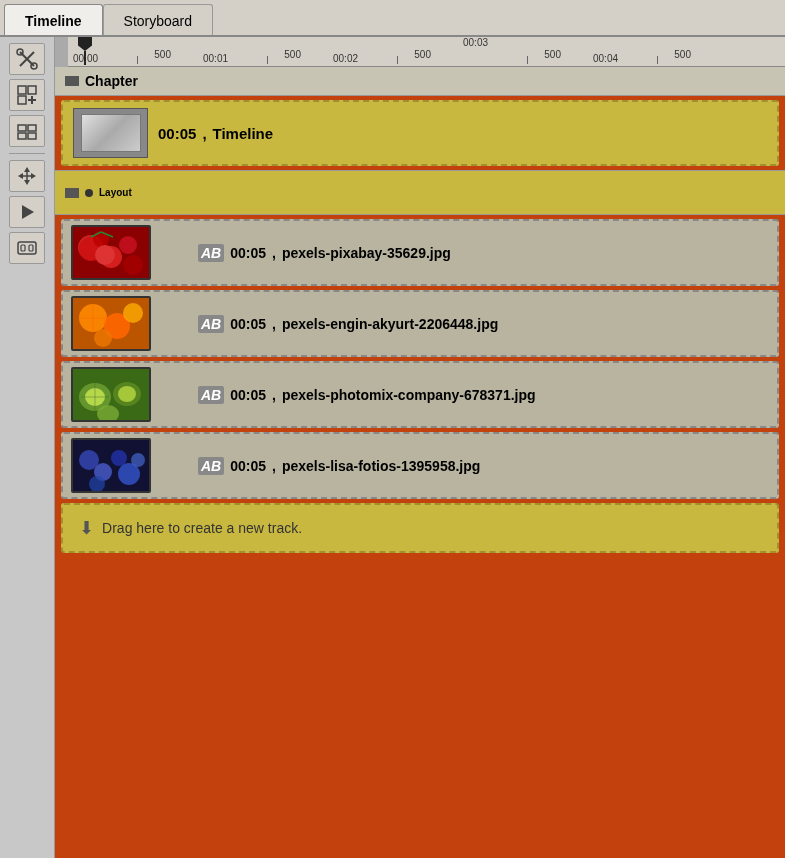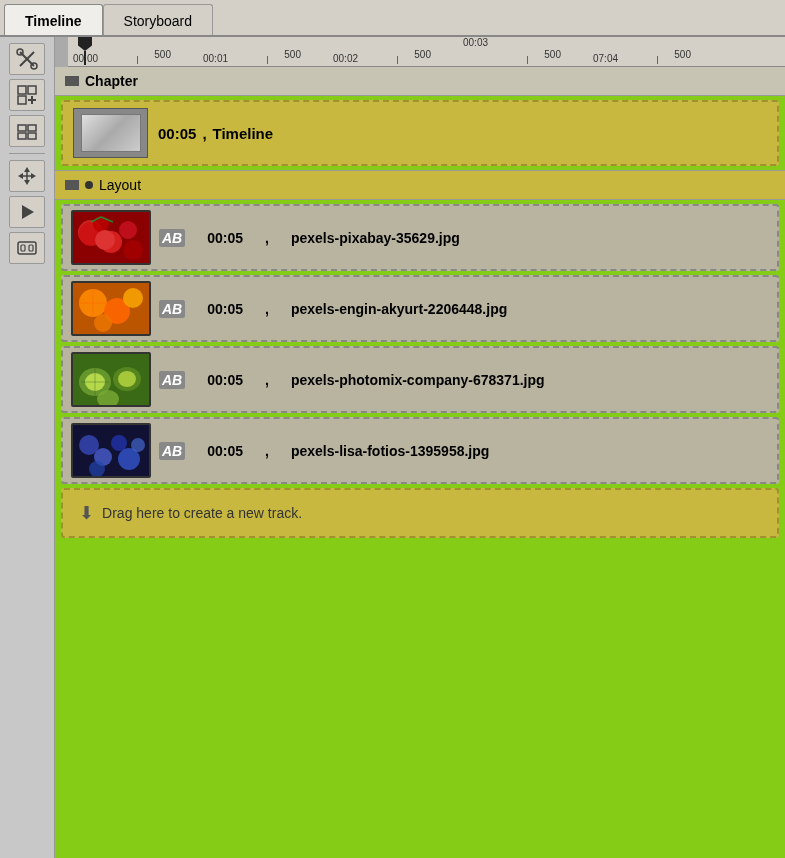--- a/index.html
+++ b/index.html
@@ -132,21 +132,21 @@
       width: 2px;
       background: #222;
       flex: 1;
     }
 
     
     .track-content {
       flex: 1;
       overflow-y: auto;
       overflow-x: hidden;
-      background: #84cc16;
+      background: #c2410c;
     }
 
     
     .chapter-header {
       background: #c8c4b4;
       border-bottom: 1px solid #999;
       padding: 6px 10px;
       display: flex;
       align-items: center;
       gap: 6px;
@@ -210,26 +210,26 @@
       padding: 1px 3px;
       border-radius: 2px;
       font-style: italic;
     }
 
     
     .layout-header {
       background: #c8b840;
       border-bottom: 1px solid #999;
       border-top: 1px solid #999;
-      padding: 6px 10px;
+      padding: 16px 10px;
       display: flex;
       align-items: center;
       gap: 6px;
-      font-size: 14px;
-      font-weight: normal;
+      font-size: 10px;
+      font-weight: bold;
     }
 
     .layout-dot {
       width: 8px;
       height: 8px;
       background: #333;
       border-radius: 50%;
       display: inline-block;
     }
 
@@ -275,24 +275,25 @@
       position: absolute;
       width: 20px; height: 20px;
       background: #dd3333;
       border-radius: 50%;
       top: 18px; left: 22px;
     }
 
     .media-info {
       display: flex;
       align-items: center;
-      gap: 22px;
+      gap: 6px;
       font-size: 14px;
       font-weight: bold;
       color: #000;
+      margin-left: 39px;
     }
 
     
     .drag-zone {
       margin: 4px 6px;
       border: 2px dashed #a09030;
       background: #c8b840;
       border-radius: 3px;
       padding: 12px 16px;
       display: flex;
@@ -420,21 +421,21 @@
             <span class="ruler-label">00:02</span>
             <div style="position:absolute; right:50%; bottom:0; height:8px; width:1px; background:#666;"></div>
             <span class="ruler-label" style="position:absolute; right:32px; bottom:4px;">500</span>
           </div>
           <div style="width:130px; position:relative; display:flex; height:100%;">
             <span class="ruler-label">00:03</span>
             <div style="position:absolute; right:50%; bottom:0; height:8px; width:1px; background:#666;"></div>
             <span class="ruler-label" style="position:absolute; right:32px; bottom:4px;">500</span>
           </div>
           <div style="width:130px; position:relative; display:flex; align-items:flex-end; height:100%;">
-            <span class="ruler-label">07:04</span>
+            <span class="ruler-label">00:04</span>
             <div style="position:absolute; right:50%; bottom:0; height:8px; width:1px; background:#666;"></div>
             <span class="ruler-label" style="position:absolute; right:32px; bottom:4px;">500</span>
           </div>
         </div>
       </div>
 
       <div class="track-content">
 
         <div class="chapter-header">
           <span class="chapter-collapse"></span>

